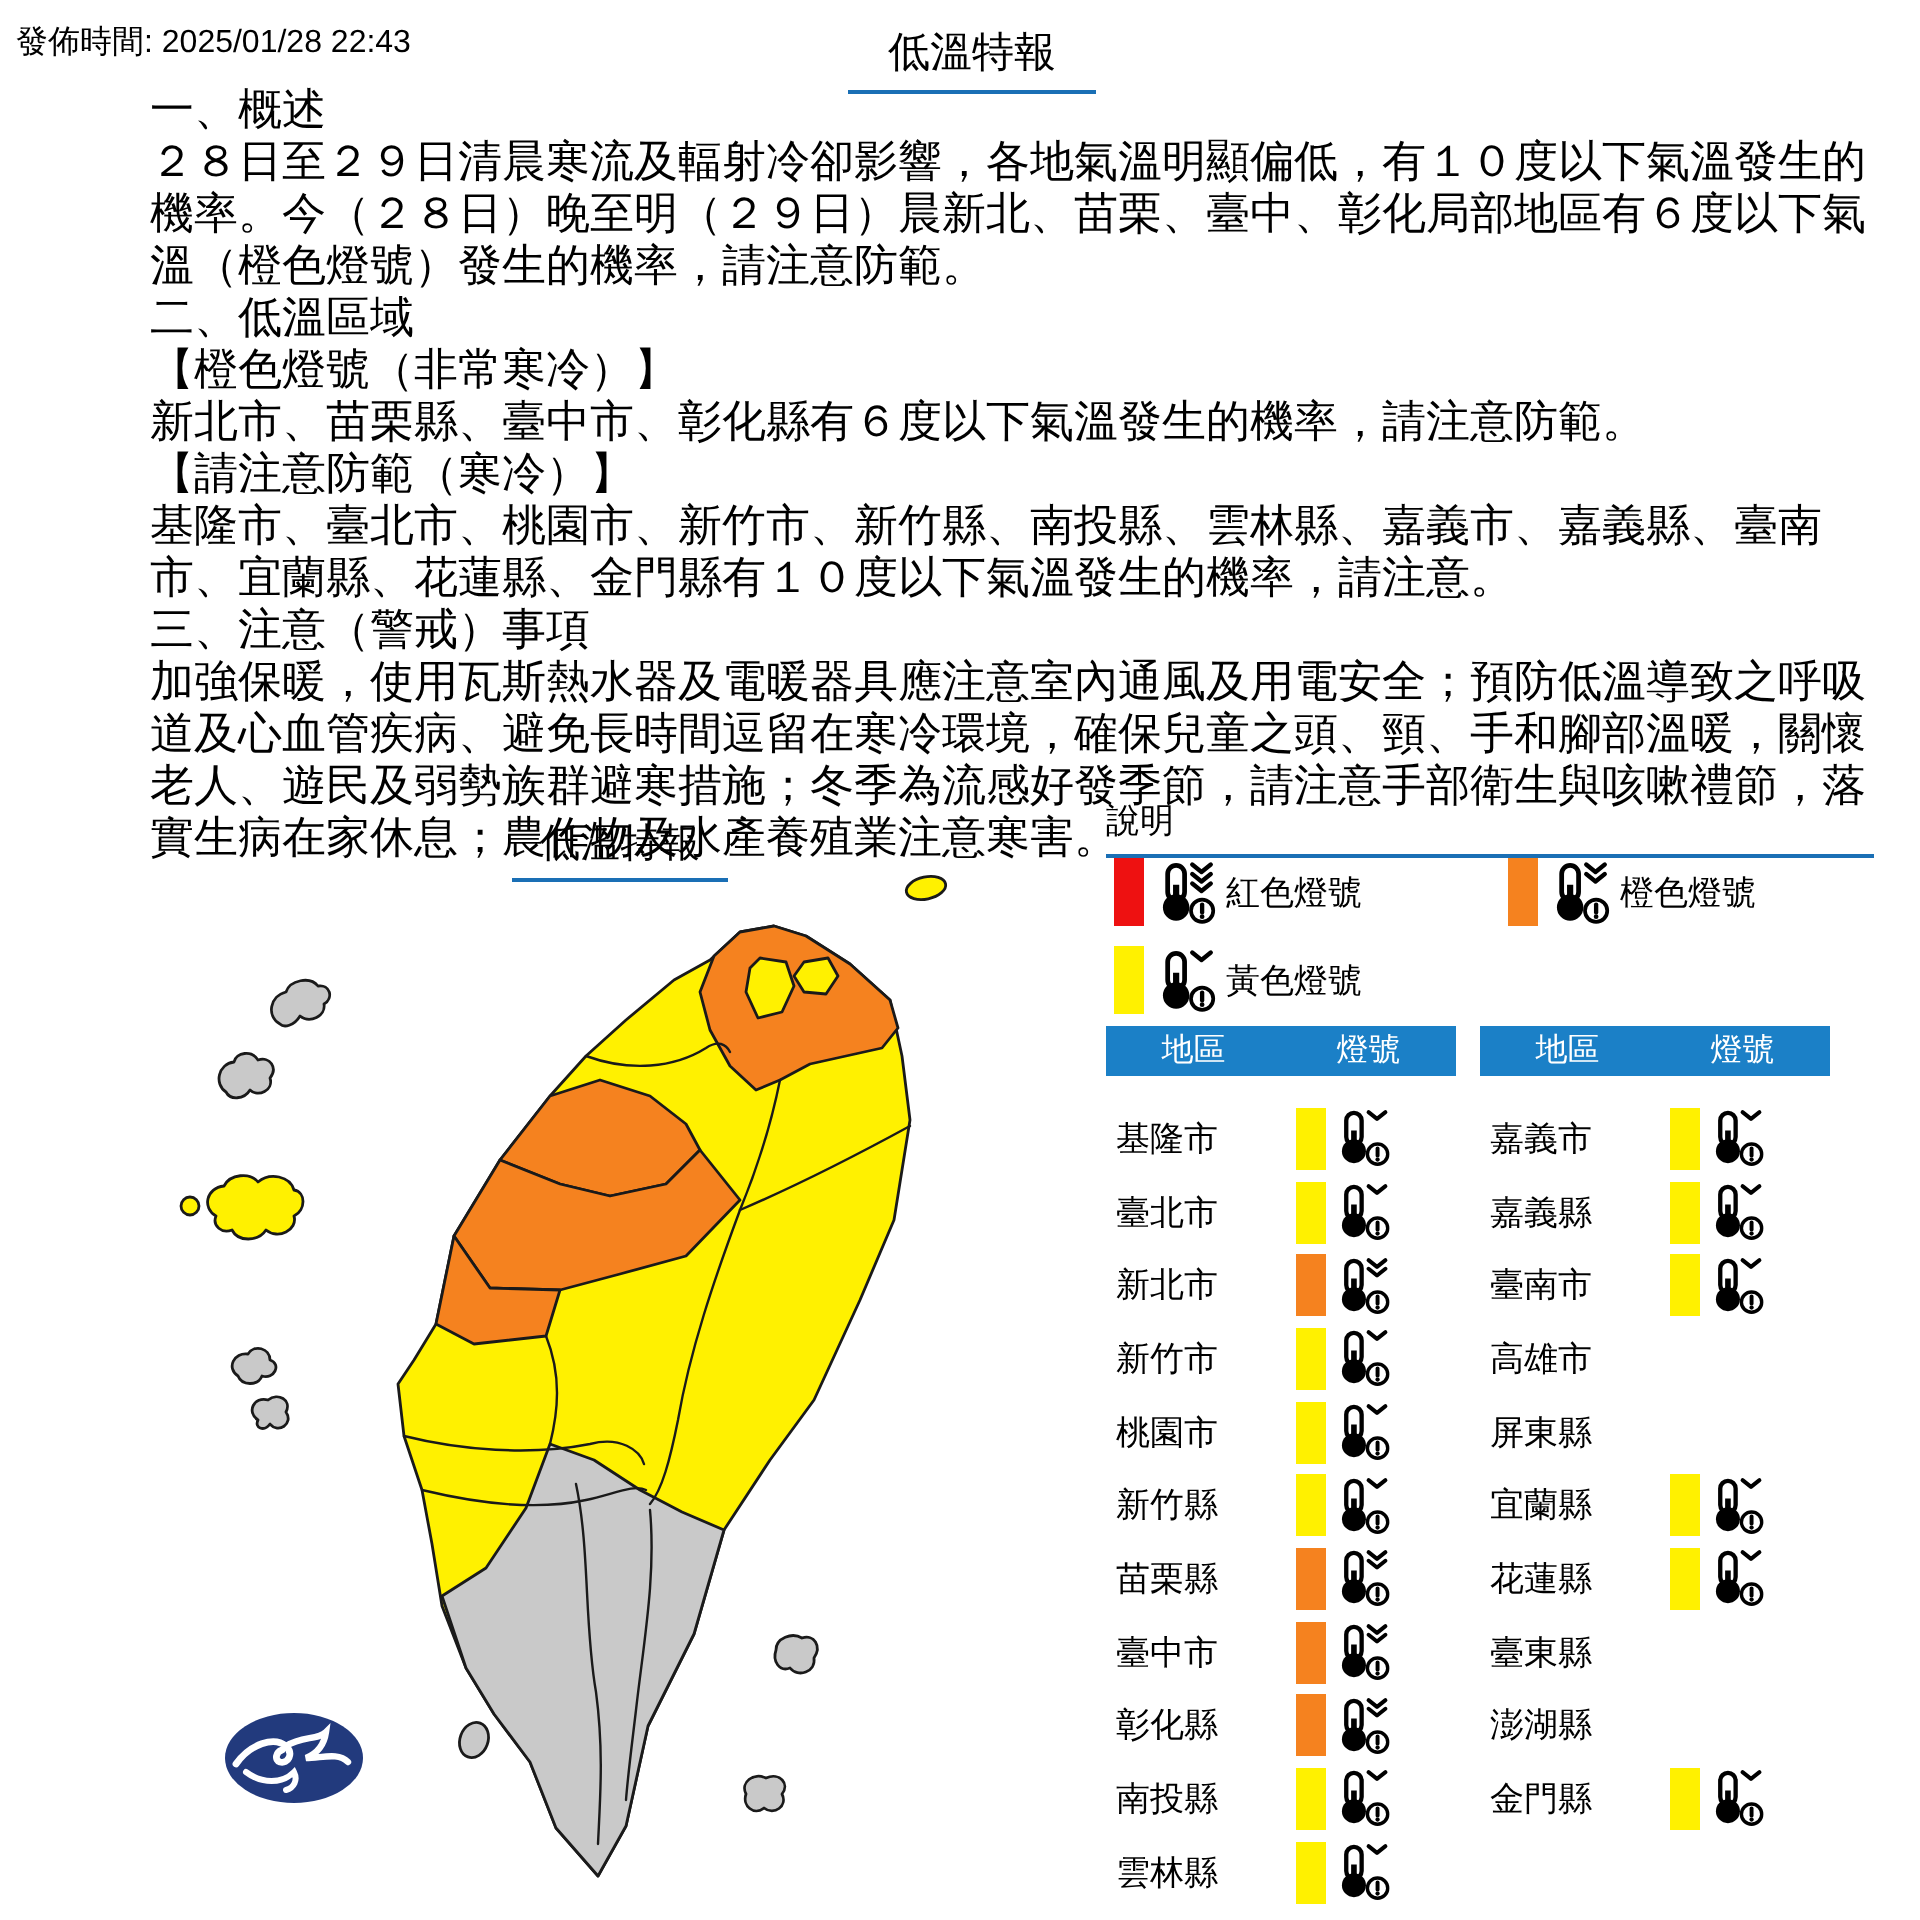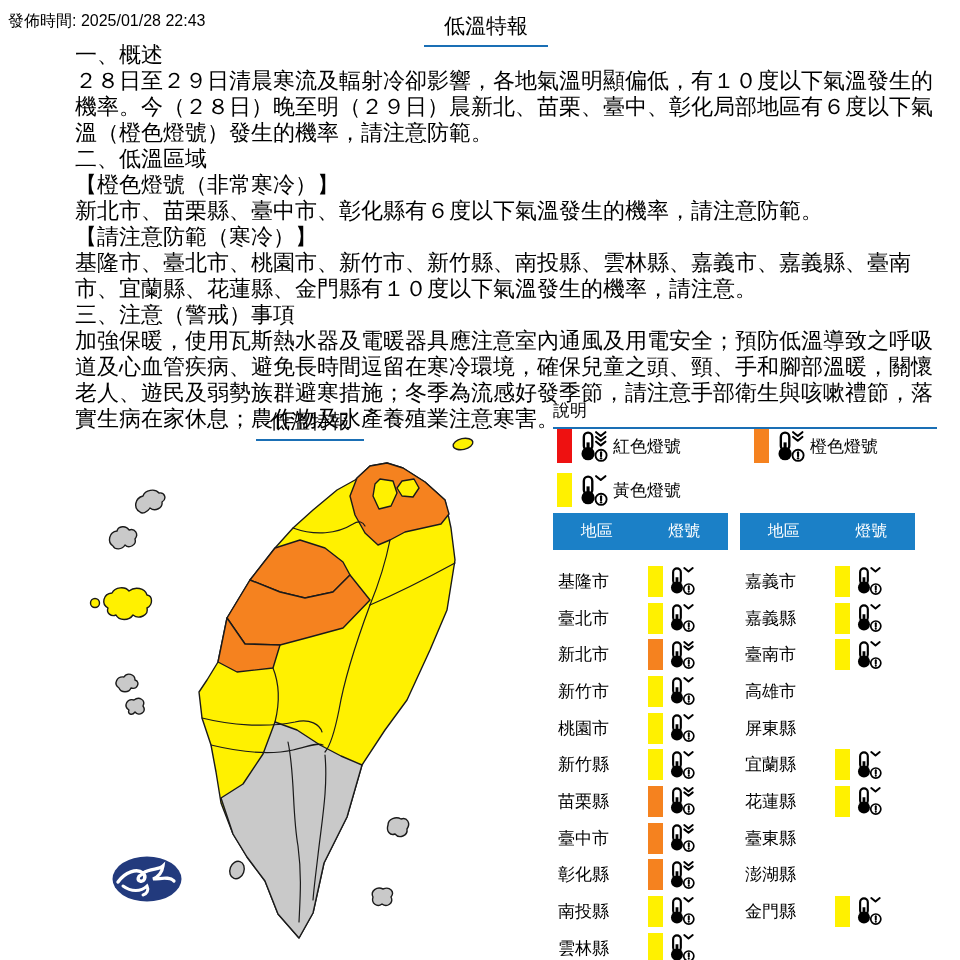--- a/index.html
+++ b/index.html
@@ -32,21 +32,21 @@
   .legend-item{position:absolute;display:flex;align-items:center;height:36px;}
   .chip{display:inline-block;flex:none;}
   .chip-legend{width:15px;height:34px;margin-right:4px;}
   .ticon{display:inline-flex;flex:none;}
   .ticon-legend svg{width:33px;height:33px;display:block;}
   .legend-label{font-size:17px;margin-left:4px;white-space:nowrap;}
 
   .rtable{position:absolute;width:175px;top:513px;}
   .rtable-left{left:553px;}
   .rtable-right{left:740px;}
-  .thead{display:flex;height:37px;background:var(--blue);color:#fff;font-size:16px;
+  .thead{display:flex;height:25px;background:var(--blue);color:#fff;font-size:16px;
     align-items:center;}
   .thead span{flex:1;text-align:center;}
   .trows{margin-top:13px;}
   .trow{display:flex;align-items:center;height:36.68px;}
   .trow-label{width:95px;font-size:17px;padding-left:5px;white-space:nowrap;}
   .chip-row{width:15px;height:31px;margin-right:3px;}
   .ticon-row svg{width:30px;height:30px;display:block;}
 </style>
 </head>
 <body>

